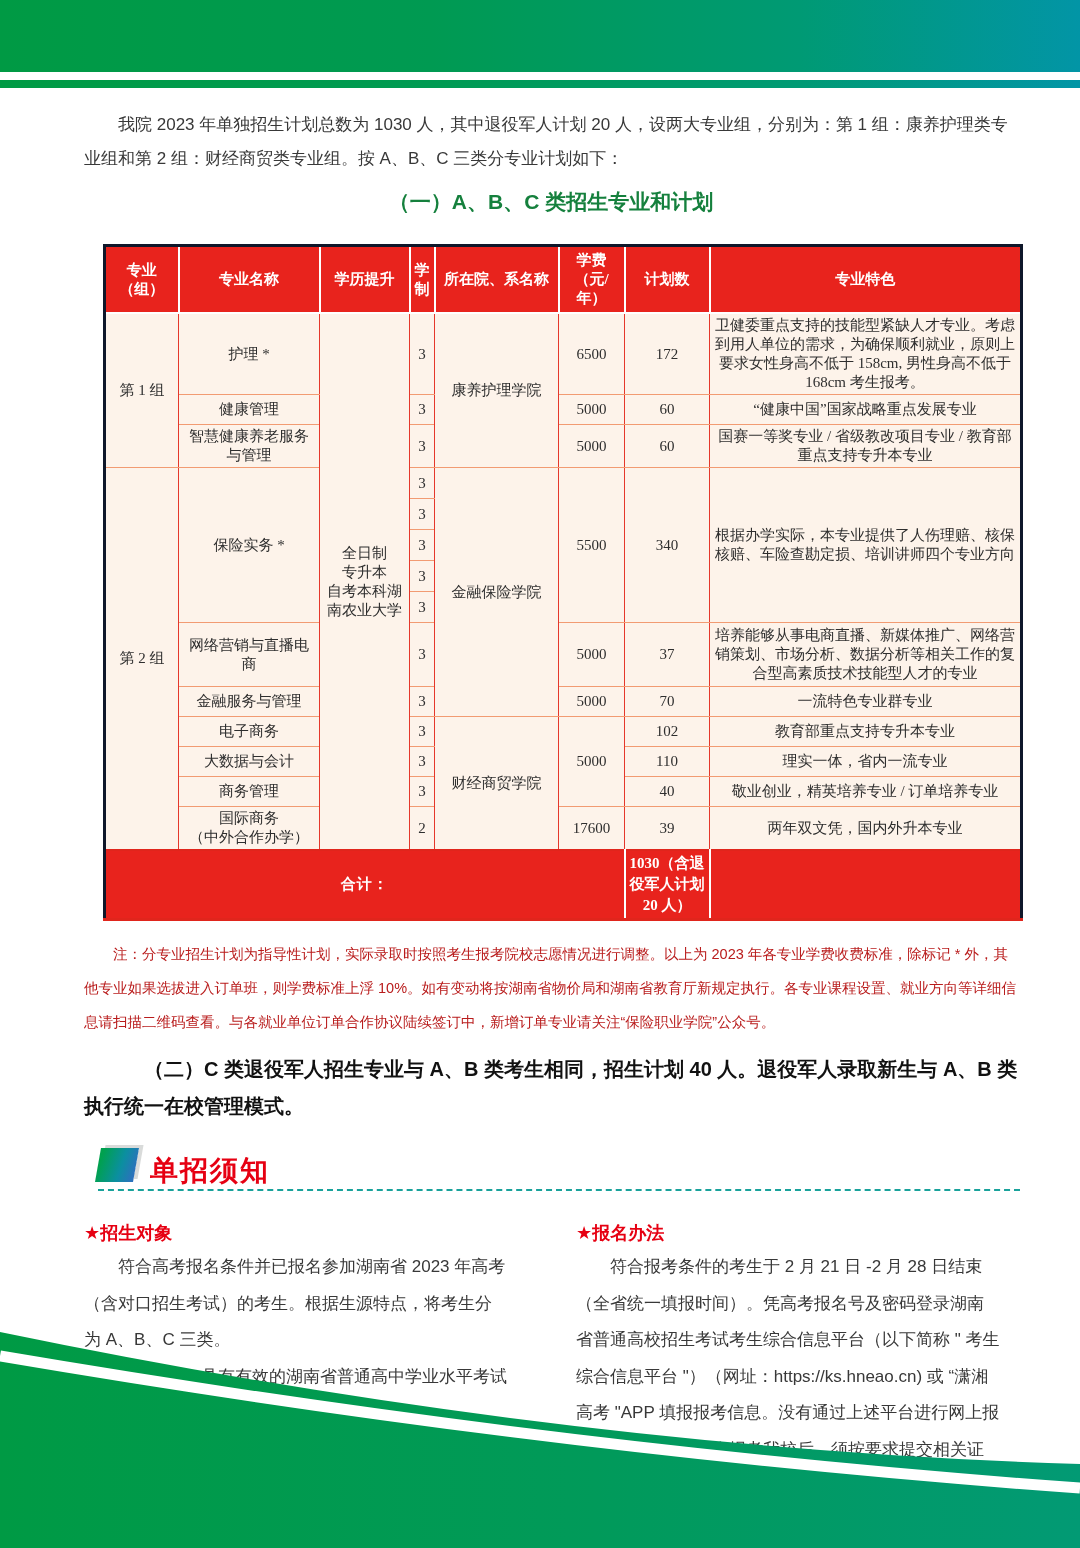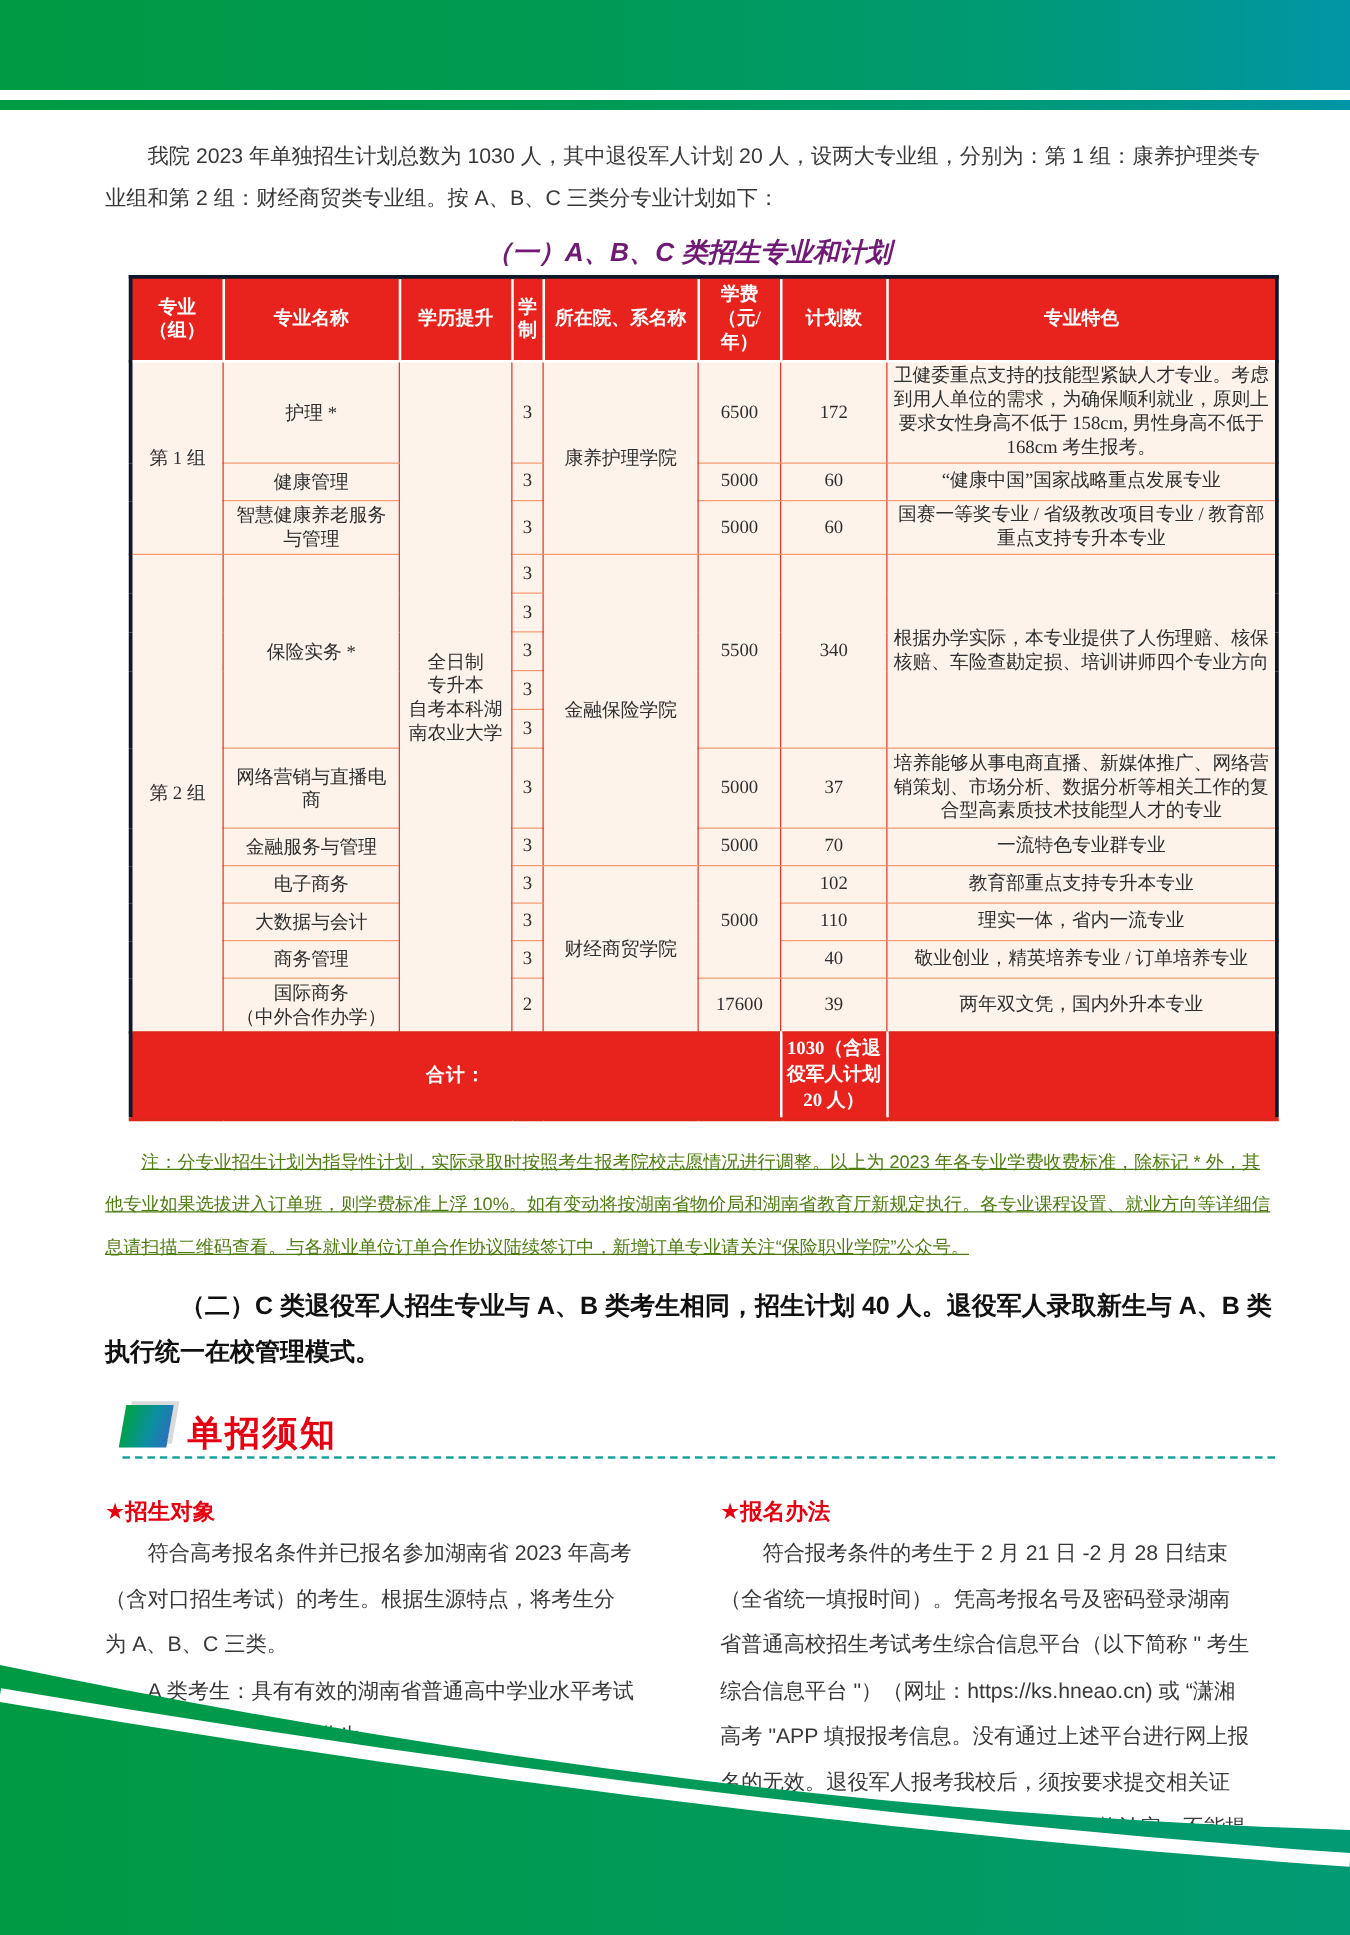--- a/index.html
+++ b/index.html
@@ -8,21 +8,21 @@
 
   
   .top-band{position:absolute;top:0;left:0;width:1080px;height:72px;
     background:linear-gradient(90deg,#009a44 0%,#009a52 40%,#009a74 74%,#0295a6 100%);}
   .top-stripe{position:absolute;top:80px;left:0;width:1080px;height:8px;
     background:linear-gradient(90deg,#009a44 0%,#009a52 40%,#009a74 74%,#0295a6 100%);}
 
   .content{position:relative;padding:108px 62px 0 84px;}
 
   .intro{margin:0;font-size:17px;line-height:34px;text-indent:2em;color:#383838;}
-  .sec1-title{margin:12px 0 4px 0;text-align:center;font-size:21px;font-weight:bold;color:#701a75;font-style:italic;}
+  .sec1-title{margin:12px 0 28px 0;text-align:center;font-size:21px;font-weight:bold;color:#15803d;}
 
   
   table.plan{border-collapse:collapse;table-layout:fixed;width:917px;margin-left:19px;
     font-family:"Liberation Serif","DejaVu Serif",serif;color:#2e2e2e;
     border:3px solid #0f172a;}
   table.plan td{border-top:1px solid #f29b72;border-bottom:1px solid #f29b72;
     border-left:1px solid #e5372b;border-right:1px solid #e5372b;
     background:#fdf3ea;text-align:center;vertical-align:middle;
     font-size:15px;padding:2px 4px;}
   table.plan th{border:2px solid #ffffff;background:#e8231d;color:#ffffff;
@@ -30,21 +30,21 @@
   .preline{white-space:pre-line;}
   td.feature{font-size:14.5px;line-height:19px;padding:4px 10px;}
   tr.h-r1{height:78px;} tr.h-sm{height:30px;margin-top:15px;} tr.h-r3{height:34px;padding-left:12px;}
   tr.h-ins{height:31px;} tr.h-r9{height:64px;} tr.h-r14{height:40px;}
   tr.total-row{height:67px;}
   tr.total-row td{background:#e8231d;color:#ffffff;font-weight:bold;
     border:2px solid #ffffff;border-top:2px solid #e0251c;border-bottom:3px solid #e0251c;}
   td.total-label{font-size:17px;letter-spacing:1px;}
   td.total-plan{text-align:left;font-size:15.5px;line-height:21px;padding:4px 8px;font-weight:bold;}
 
-  .note{margin:16px 0 0 0;font-size:14.5px;line-height:34px;text-indent:2em;color:#4d7c0f;text-decoration:underline;}
+  .note{margin:16px 0 0 0;font-size:14.5px;line-height:34px;text-indent:2em;color:#b91c1c;}
   .sec2{margin:12px 0 0 0;font-size:20px;font-weight:bold;line-height:37px;
         text-indent:3em;color:#111;}
 
   
   .notice-header{display:flex;align-items:center;margin:20px 0 0 14px;height:40px;}
   .marker-icon{display:inline-block;width:38px;height:34px;margin-right:14px;
     background:linear-gradient(100deg,#00a14e 8%,#0b8fa0 60%,#2b72bc 95%);
     transform:skewX(-10deg);box-shadow:4px -3px 0 #d9dbda;}
   .notice-title{font-size:28px;font-weight:bold;color:#e60012;letter-spacing:2px;margin-top:12px;}
   .dashed-divider{border-top:2px dashed #19a29b;margin:4px 0 0 14px;width:922px;}

